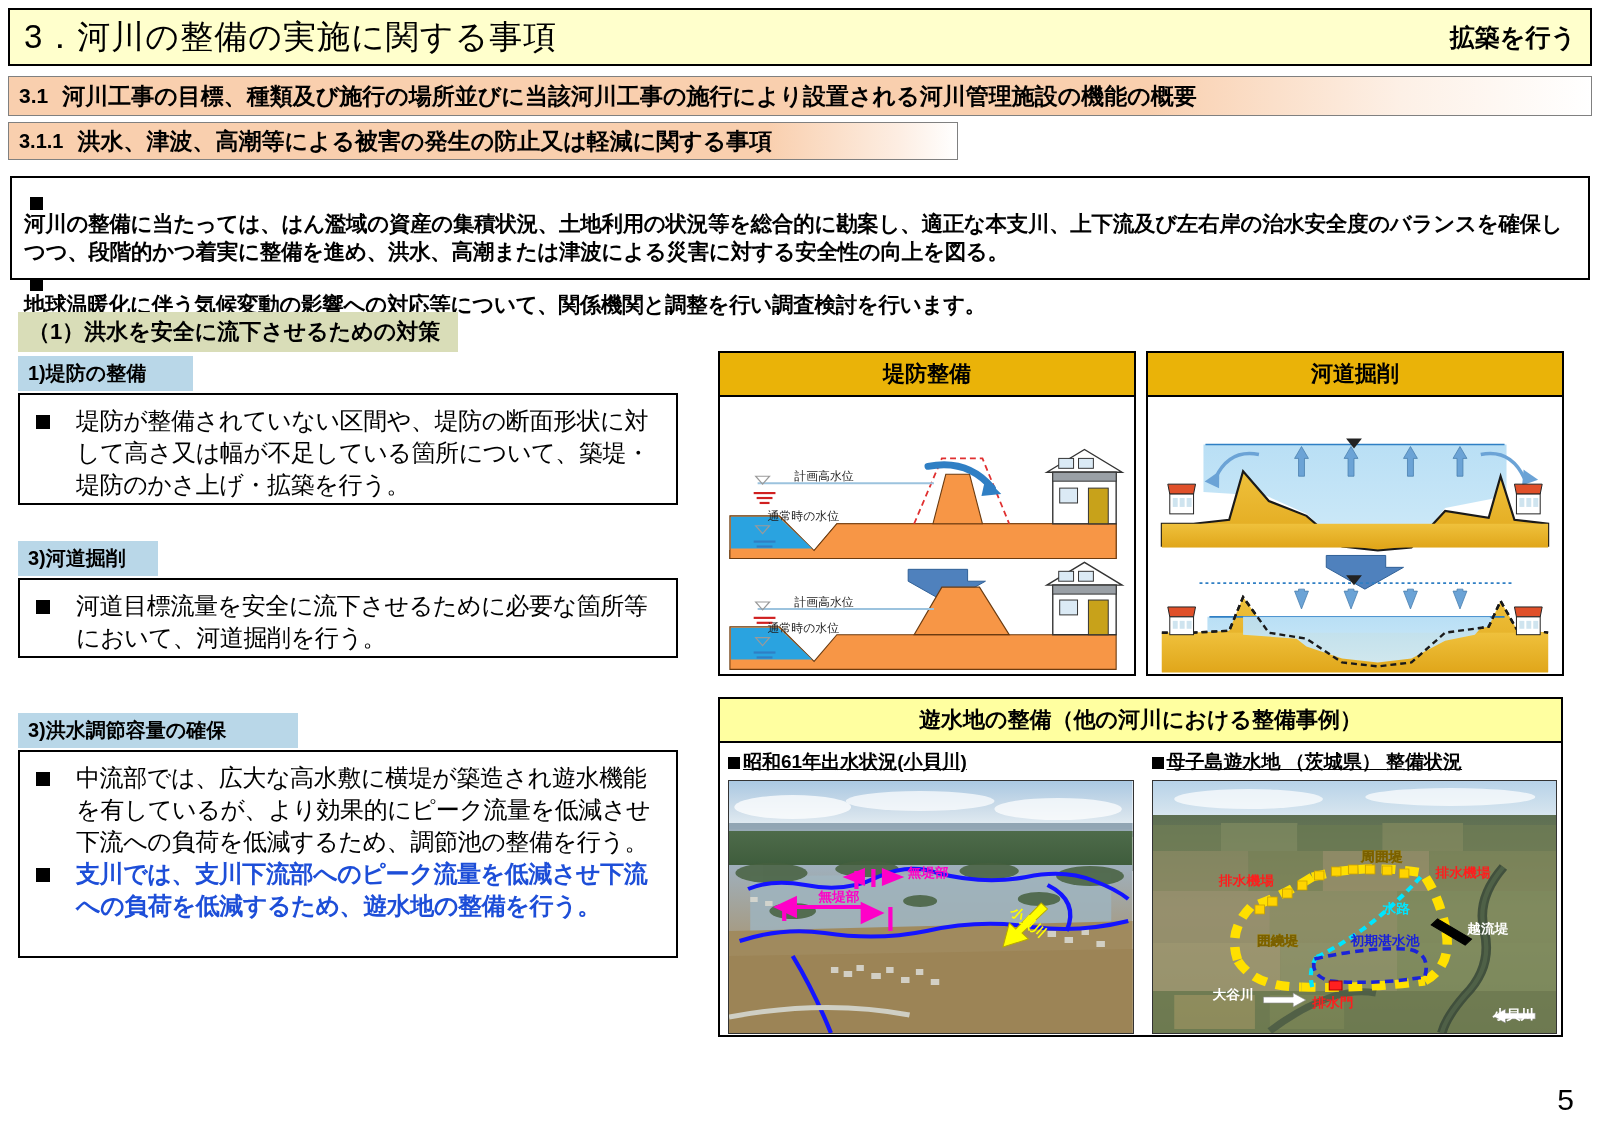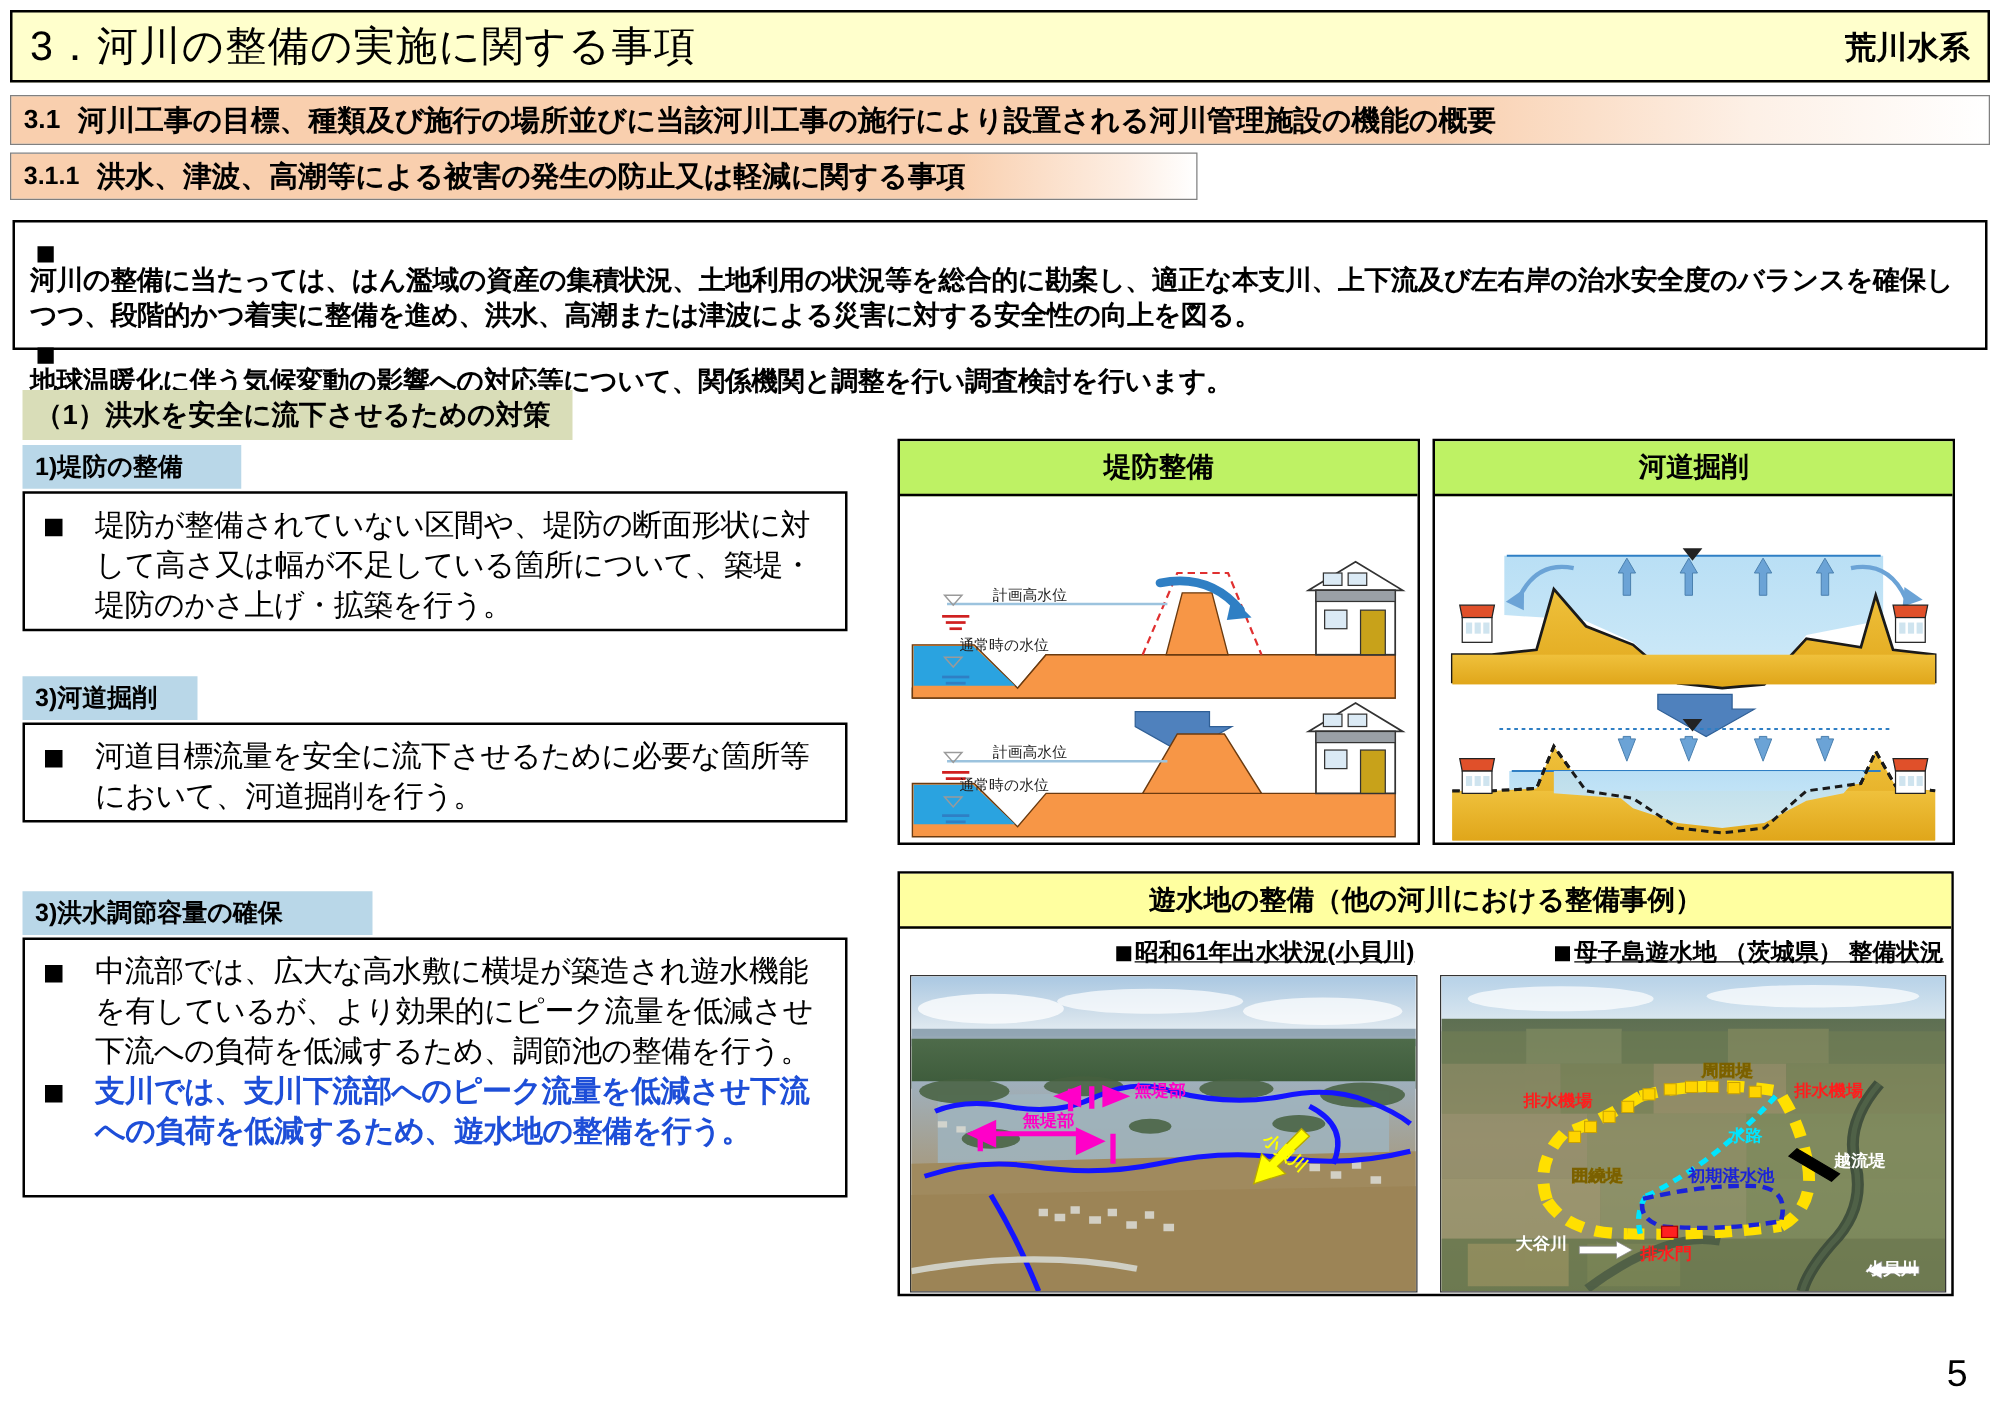--- a/index.html
+++ b/index.html
@@ -68,46 +68,46 @@
     box-sizing:border-box;padding:10px 8px 8px 8px;
   }
   .b-row{display:flex;align-items:flex-start;}
   .b-sq{width:14px;height:14px;background:#000;margin:10px 26px 0 8px;flex:none;}
   .b-txt{font-size:24px;line-height:1.33;letter-spacing:-0.4px;}
   .b-txt.red{color:#1d4ed8;font-weight:700;}
 
   
   .panel{position:absolute;border:2px solid #000;background:#fff;box-sizing:border-box;}
   .panel-title{
-    background:#bef264;border-bottom:2px solid #000;
+    background:#eab308;border-bottom:2px solid #000;
     text-align:center;font-size:22px;font-weight:700;
     padding:6px 4px;
   }
   .panel-body{position:relative;width:100%;}
 
   
   .photo-panel{position:absolute;left:718px;top:697px;width:845px;height:340px;border:2px solid #000;background:#fff;box-sizing:border-box;}
   .pp-title{background:#ffffa0;border-bottom:2px solid #000;text-align:center;font-size:22px;font-weight:700;padding:6px 0;}
   .pp-inner{display:flex;padding:6px 6px 8px 8px;gap:20px;}
   .pp-col{flex:1;}
-  .pp-cap{font-size:19px;font-weight:700;text-decoration:underline;margin-bottom:5px;white-space:nowrap;text-align:right;}
+  .pp-cap{font-size:19px;font-weight:700;text-decoration:underline;margin-bottom:5px;white-space:nowrap;}
   .pp-cap .sq{display:inline-block;width:12px;height:12px;background:#000;margin-right:3px;vertical-align:-1px;}
   .photo{position:relative;width:100%;height:252px;border:1px solid #333;overflow:hidden;}
   .photo svg{display:block;width:100%;height:100%;}
 
   .pagenum{position:absolute;right:26px;bottom:14px;font-size:30px;}
 </style>
 </head>
 <body>
 
 <div class="page">
 
   <div class="title-bar">
     <div class="title-main">3．河川の整備の実施に関する事項</div>
-    <div class="title-right">荒川水系</div>
+    <div class="title-right">拡築を行う</div>
   </div>
 
   <div class="sub-bar">
     <span class="num">3.1</span>
     <span class="txt">河川工事の目標、種類及び施行の場所並びに当該河川工事の施行により設置される河川管理施設の機能の概要</span>
   </div>
 
   <div class="sub-bar2">
     <span class="num">3.1.1</span>
     <span class="txt">洪水、津波、高潮等による被害の発生の防止又は軽減に関する事項</span>

